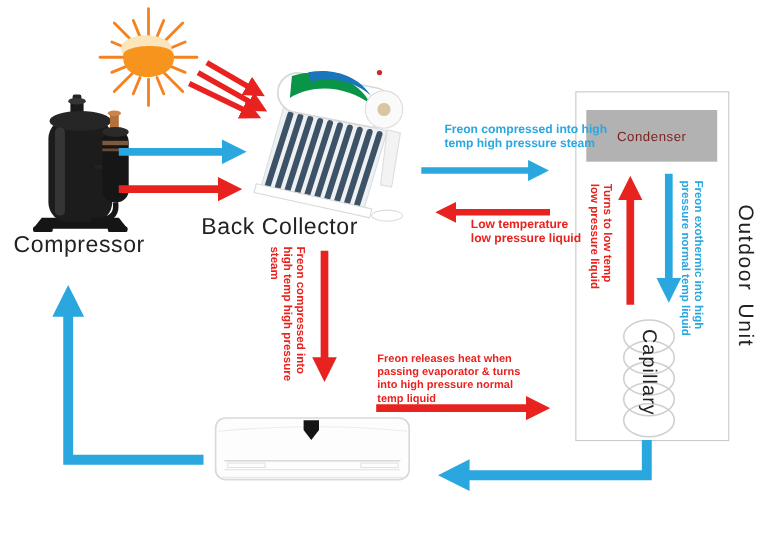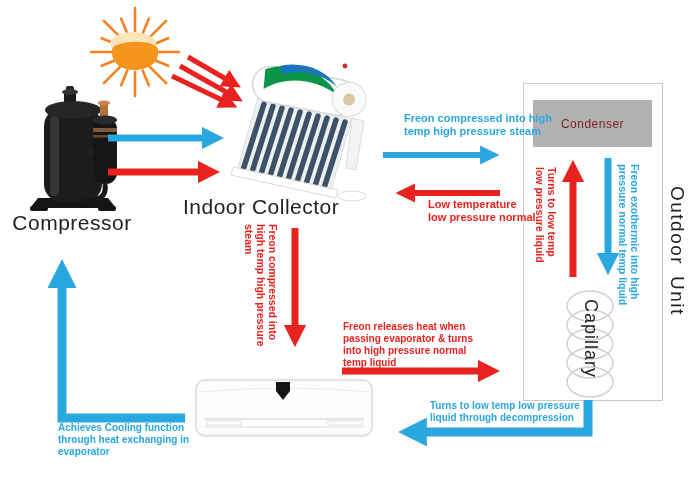--- a/index.html
+++ b/index.html
@@ -150,38 +150,33 @@
       <rect x="328" y="421" width="34" height="4" fill="none" stroke="#e2e2e2"></rect>
       <line x1="202" y1="434" x2="366" y2="434" stroke="#e8e8e8"></line>
     </g>
 
     <polyline points="588,400 588,432 424,432" fill="none" stroke="#2BA7E0" stroke-width="9" marker-end="url(#mblue)"></polyline>
 
     <polyline points="185,418 62,418 62,285" fill="none" stroke="#2BA7E0" stroke-width="9" marker-end="url(#mblue)"></polyline>
   </svg>
 
   <div class="abs label center" style="left:4px;top:211px;width:136px;">Compressor</div>
-  <div class="abs label center" style="left:183px;top:195px;width:140px;">Indoor Collector</div>
+  <div class="abs label center" style="left:183px;top:195px;width:140px;">Back Collector</div>
   <div class="abs v outdoor-label">Outdoor Unit</div>
   <div class="abs v capillary-label">Capillary</div>
 
   <div class="abs flow blue" style="left:368px;top:112px;margin-left:36px;">Freon compressed into high
 temp high pressure steam</div>
   <div class="abs flow red" style="left:428px;top:198px;">Low temperature
-low pressure normal</div>
+low pressure liquid</div>
   <div class="abs flow red v" style="left:243px;top:224px;font-size:10.5px;">Freon compressed into
 high temp high pressure
 steam</div>
   <div class="abs flow red v" style="left:534px;top:167px;font-size:10.5px;">Turns to low temp
 low pressure liquid</div>
   <div class="abs flow blue v" style="left:617px;top:164px;font-size:10.5px;">Freon exothermic into high
 pressure normal temp liquid</div>
   <div class="abs flow red big" style="left:343px;top:321px;">Freon releases heat when
 passing evaporator &amp; turns
 into high pressure normal
 temp liquid</div>
-  <div class="abs flow blue big" style="left:430px;top:400px;">Turns to low temp low pressure
-liquid through decompression</div>
-  <div class="abs flow blue big" style="left:58px;top:422px;">Achieves Cooling function
-through heat exchanging in
-evaporator</div>
 
 </div>
 
 </body></html>

